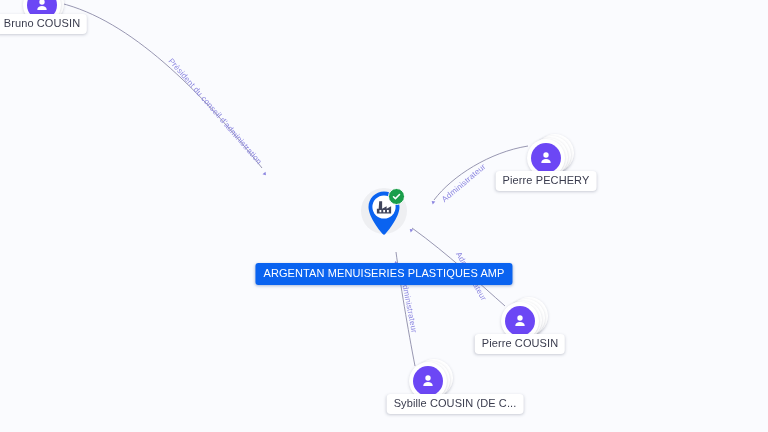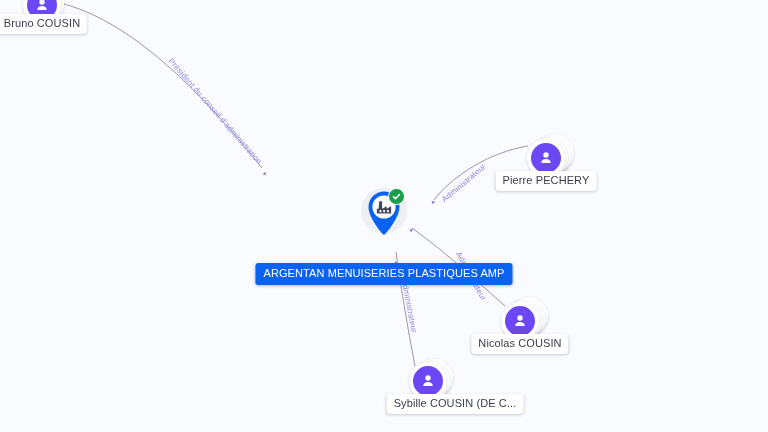--- a/index.html
+++ b/index.html
@@ -202,21 +202,21 @@
           <div class="stack-card c2"></div>
           <div class="stack-card c1"></div>
           <div class="stack-card c0"></div>
           <div class="avatar-circle">
             <svg width="18" height="18" viewBox="0 0 24 24" fill="#ffffff">
               <circle cx="12" cy="8" r="3.6"></circle>
               <path d="M12 13.2c-3.5 0-6.2 2.1-6.2 4.4v1.2h12.4v-1.2c0-2.3-2.7-4.4-6.2-4.4z"></path>
             </svg>
           </div>
         </div>
-        <div class="node-label" style="left: 0px; top: 13px;">Nicolas COUSIN</div>
+        <div class="node-label" style="left: 0px; top: 13px;">Pierre COUSIN</div>
       </div>
       <div class="node" style="left: 428px; top: 381px;">
         <div class="person-stack">
           <div class="stack-card c2"></div>
           <div class="stack-card c1"></div>
           <div class="stack-card c0"></div>
           <div class="avatar-circle">
             <svg width="18" height="18" viewBox="0 0 24 24" fill="#ffffff">
               <circle cx="12" cy="8" r="3.6"></circle>
               <path d="M12 13.2c-3.5 0-6.2 2.1-6.2 4.4v1.2h12.4v-1.2c0-2.3-2.7-4.4-6.2-4.4z"></path>

